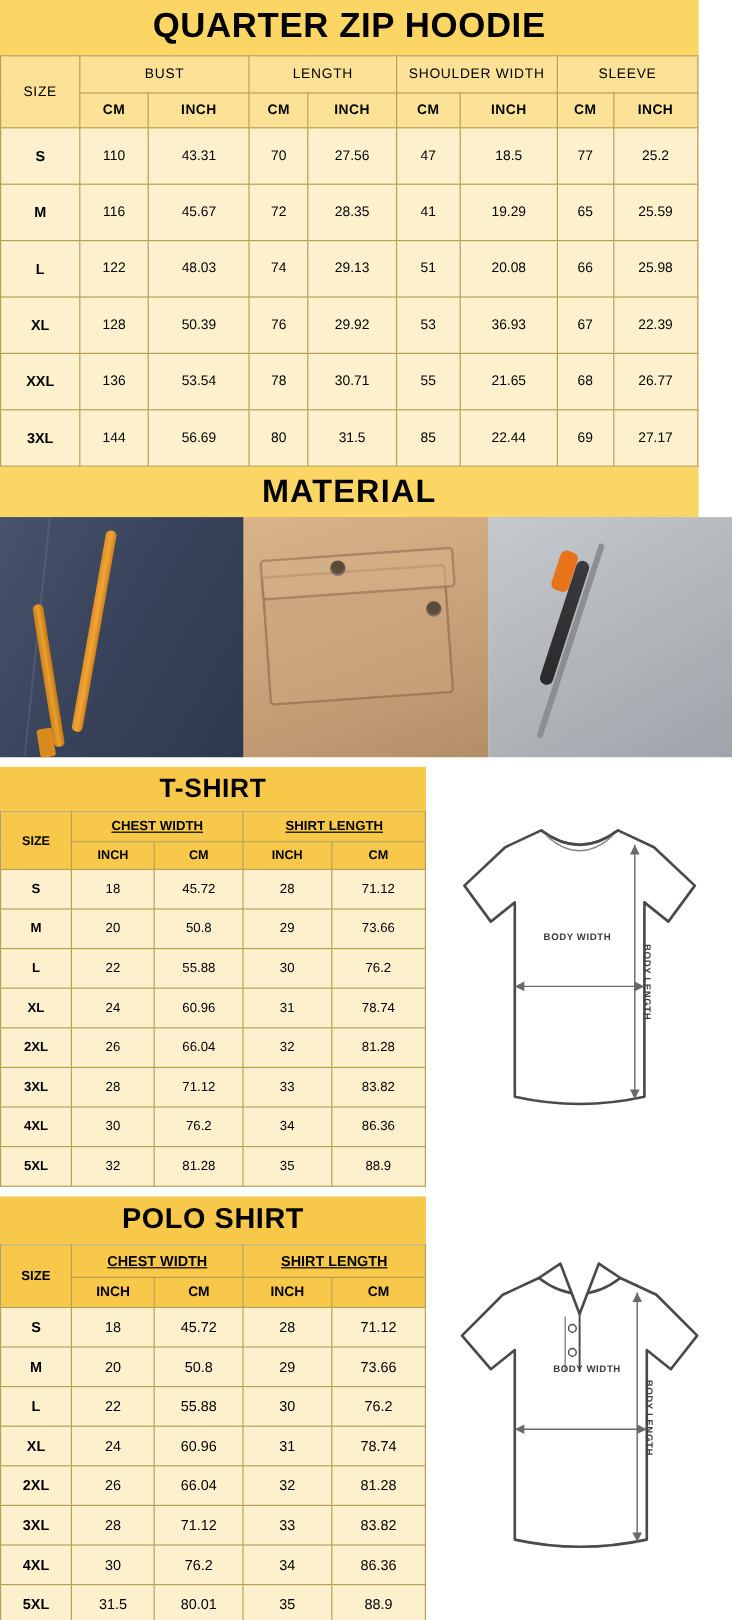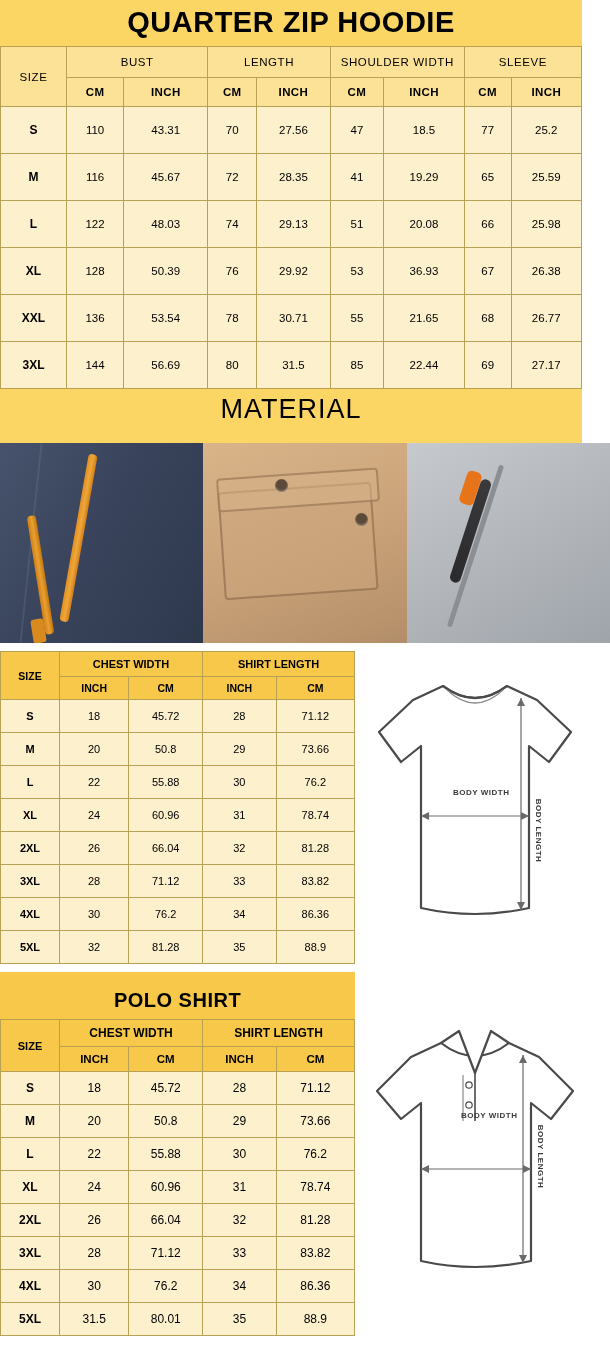--- a/index.html
+++ b/index.html
@@ -78,23 +78,23 @@
     font-size: 11.5px;
     height: 44px;
     margin-left: 19px;
   }
 
   
   .material-bar {
     background: #fbd664;
     text-align: center;
     font-size: 27px;
-    font-weight: normal;
+    font-weight: bold;
     letter-spacing: 1px;
-    padding: 5px 0 18px 0;
+    padding: 5px 0 6px 0;
   }
   .photos {
     display: flex;
     width: 610px;
     height: 200px;
   }
   .photo {
     flex: 1 1 0;
     position: relative;
     overflow: hidden;
@@ -211,28 +211,28 @@
     background: #ffffff;
   }
   .sub-title {
     background: #f8c84b;
     text-align: center;
     font-weight: bold;
     letter-spacing: 0.5px;
     color: #000;
   }
   .ts-title { font-size: 22px; padding: 5px 0 6px; }
-  .polo-title { font-size: 20px; padding: 17px 0 7px; }
+  .polo-title { font-size: 24px; padding: 5px 0 7px; }
 
   .ts-table { width: 355px; }
   .ts-table th.sizehdr {
     background: #f8c84b; font-weight: bold; font-size: 10.5px; height: 22px; width: 56px;
   }
   .ts-table th.grp {
-    background: #f8c84b; font-weight: bold; font-size: 11px; height: 22px;
+    background: #f8c84b; font-weight: bold; font-size: 11px; height: 22px; text-decoration: underline;
   }
   .ts-table td.unit {
     background: #f8c84b; font-weight: bold; font-size: 10.5px; height: 20px;
   }
   .ts-table td.sizecell {
     background: #fdf0cd; font-weight: bold; font-size: 11px; height: 30px;
   }
   .ts-table td.val {
     background: #fdf0cd; font-size: 11px; height: 30px;
   }
@@ -241,20 +241,21 @@
   .polo-table td.sizecell, .polo-table td.val { height: 30px; font-size: 12px; }
   .polo-table th.grp { font-size: 12px; height: 24px; }
   .polo-table td.unit { font-size: 11.5px; height: 22px; }
   .polo-table th.sizehdr { font-size: 11px; height: 24px; }
 
   .figure-wrap {
     position: absolute;
     inset: 0;
     display: flex;
     align-items: center;
+    justify-content: center;
   }
   .fig-label {
     position: absolute;
     font-size: 8px;
     font-weight: bold;
     letter-spacing: 0.5px;
     color: #3a3a3a;
   }
   .fig-label.vert {
     transform: rotate(90deg);
@@ -326,21 +327,21 @@
         </tr>
         <tr>
           <td class="sizecell">XL</td>
           <td class="val">128</td>
           <td class="val">50.39</td>
           <td class="val">76</td>
           <td class="val">29.92</td>
           <td class="val">53</td>
           <td class="val">36.93</td>
           <td class="val">67</td>
-          <td class="val">26.38</td>
+          <td class="val">22.39</td>
         </tr>
         <tr>
           <td class="sizecell">XXL</td>
           <td class="val">136</td>
           <td class="val">53.54</td>
           <td class="val">78</td>
           <td class="val">30.71</td>
           <td class="val">55</td>
           <td class="val">21.65</td>
           <td class="val">68</td>
@@ -383,20 +384,21 @@
         <div class="pull"></div>
         <div class="pull-orange"></div>
       </div>
     </div>
   </div>
 
   <div class="divider-white"></div>
 
   <div class="block">
     <div class="tablecol">
+      <div class="sub-title ts-title">T-SHIRT</div>
       <table class="sz ts-table">
         <thead>
           <tr>
             <th class="sizehdr" rowspan="2">SIZE</th>
             <th class="grp" colspan="2">CHEST WIDTH</th>
             <th class="grp" colspan="2">SHIRT LENGTH</th>
           </tr>
           <tr>
             <td class="unit">INCH</td>
             <td class="unit">CM</td>

